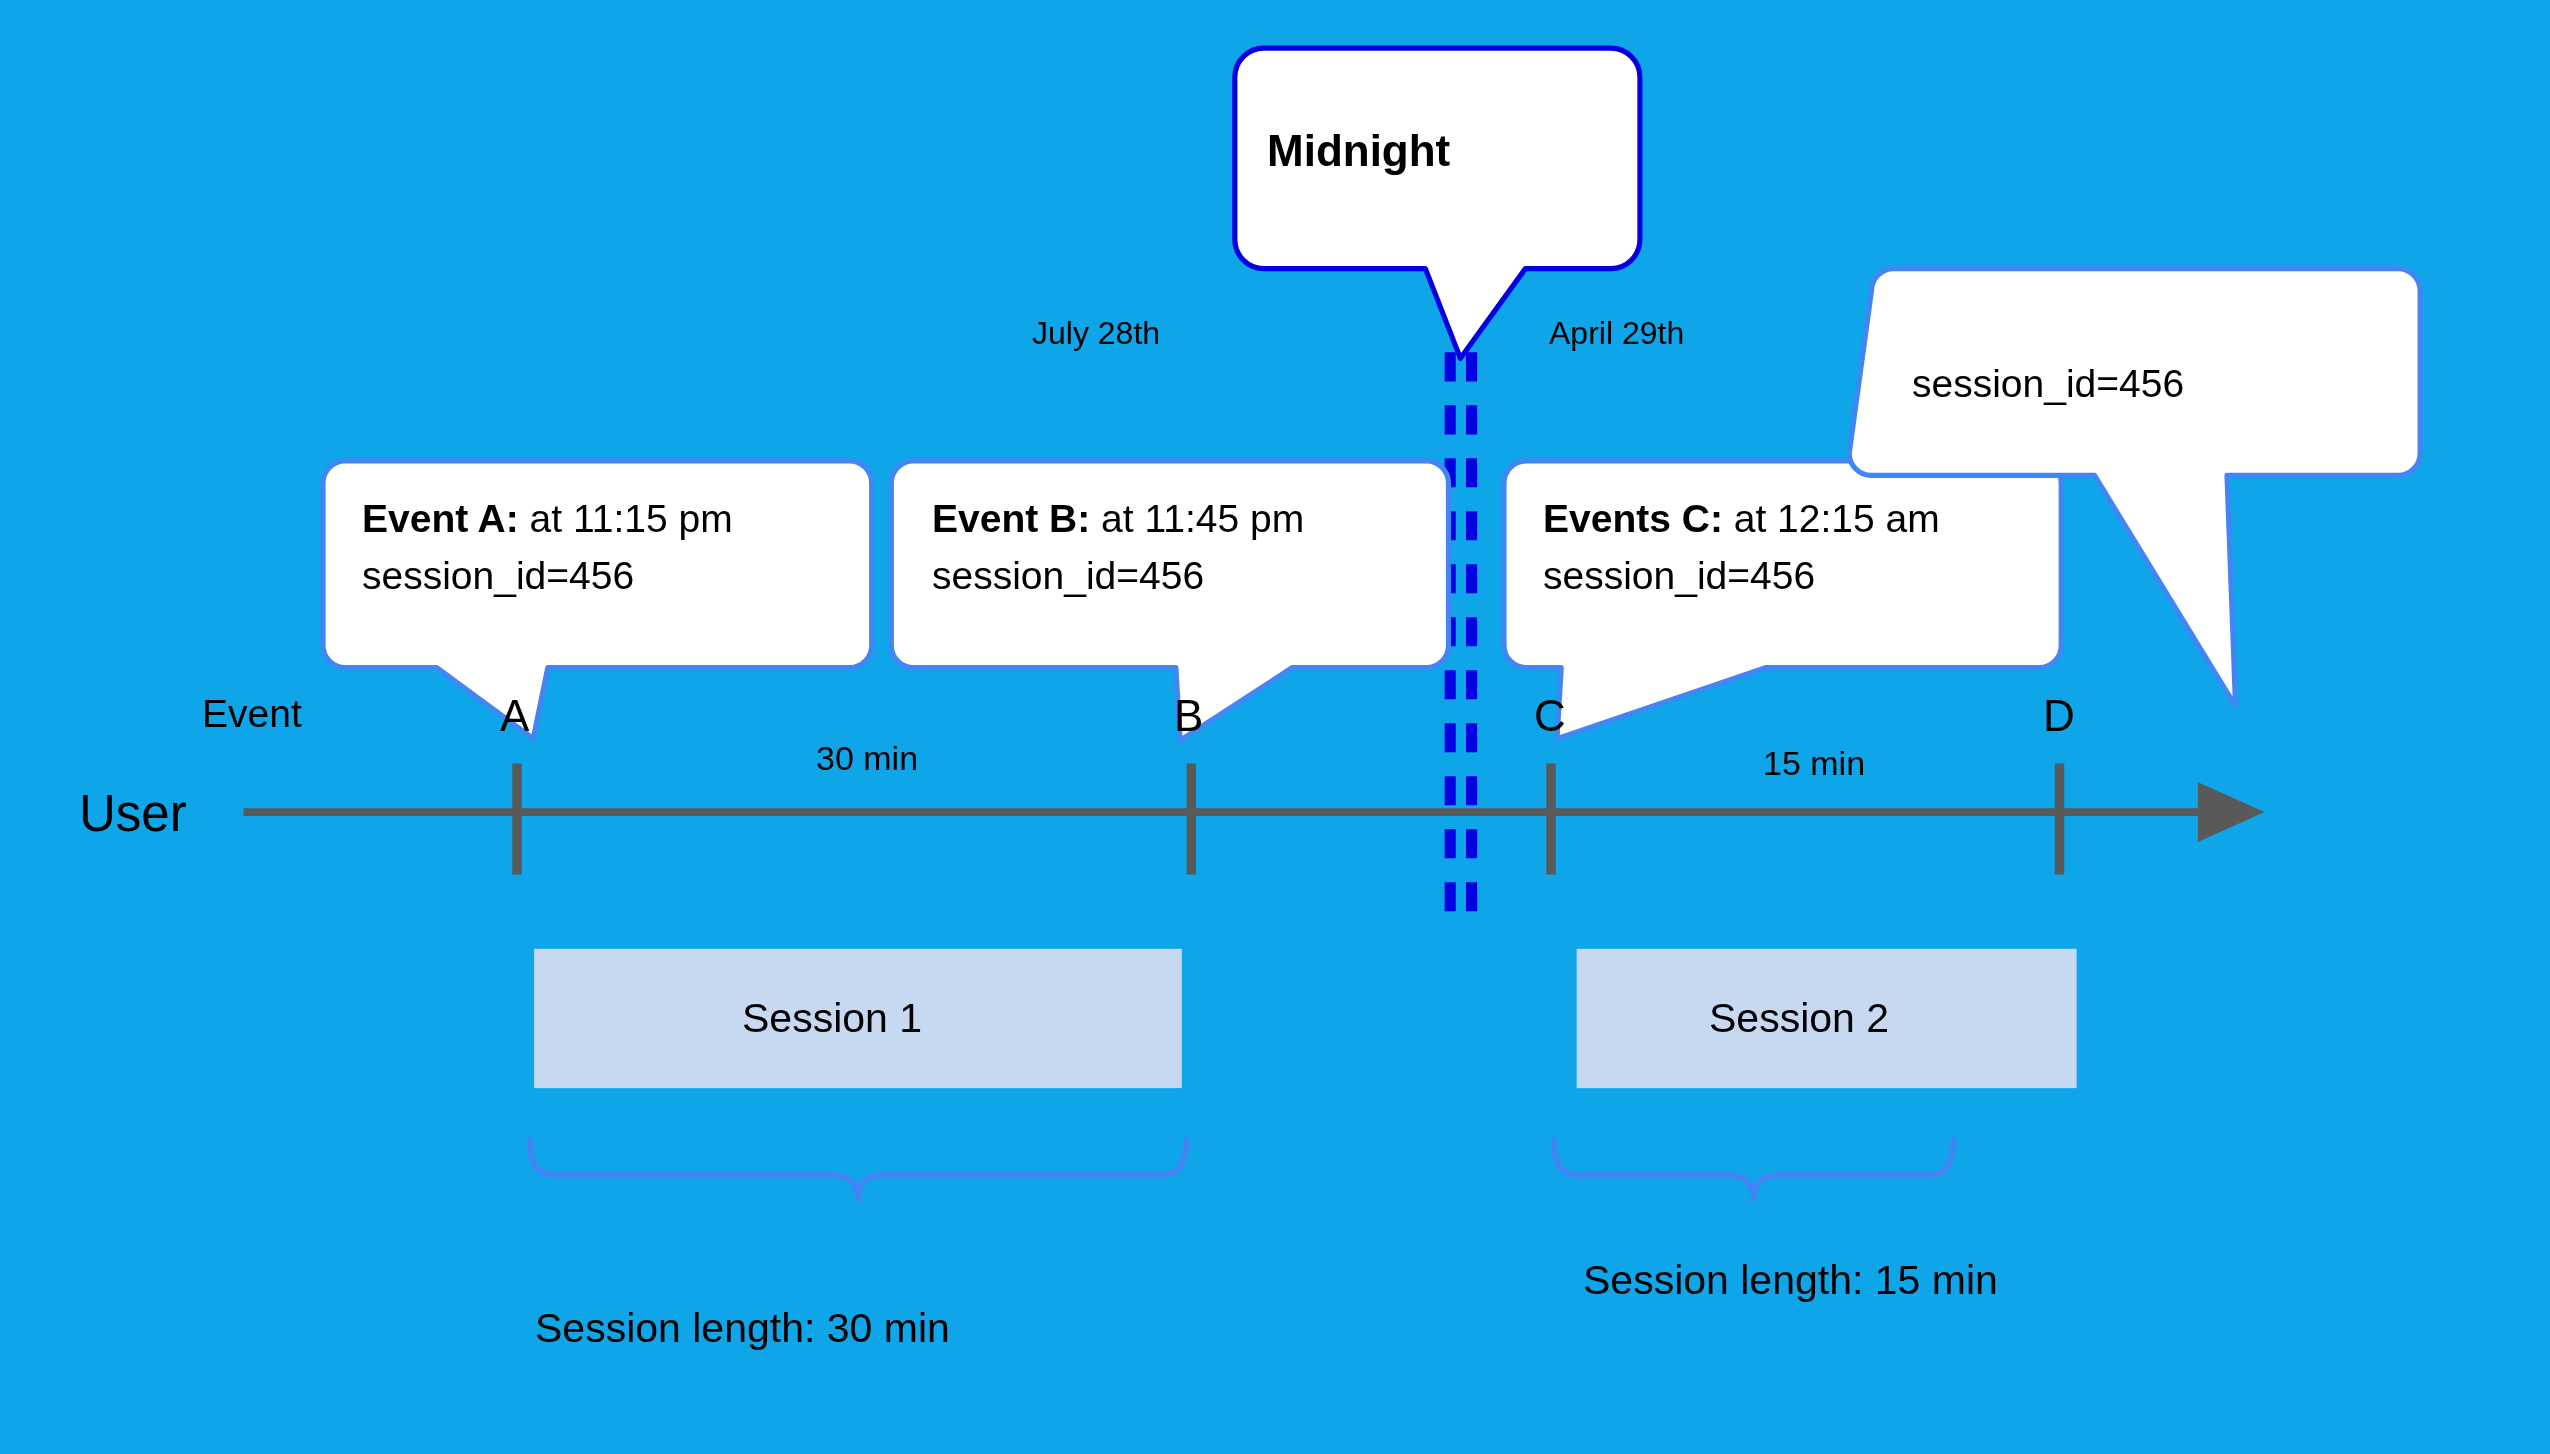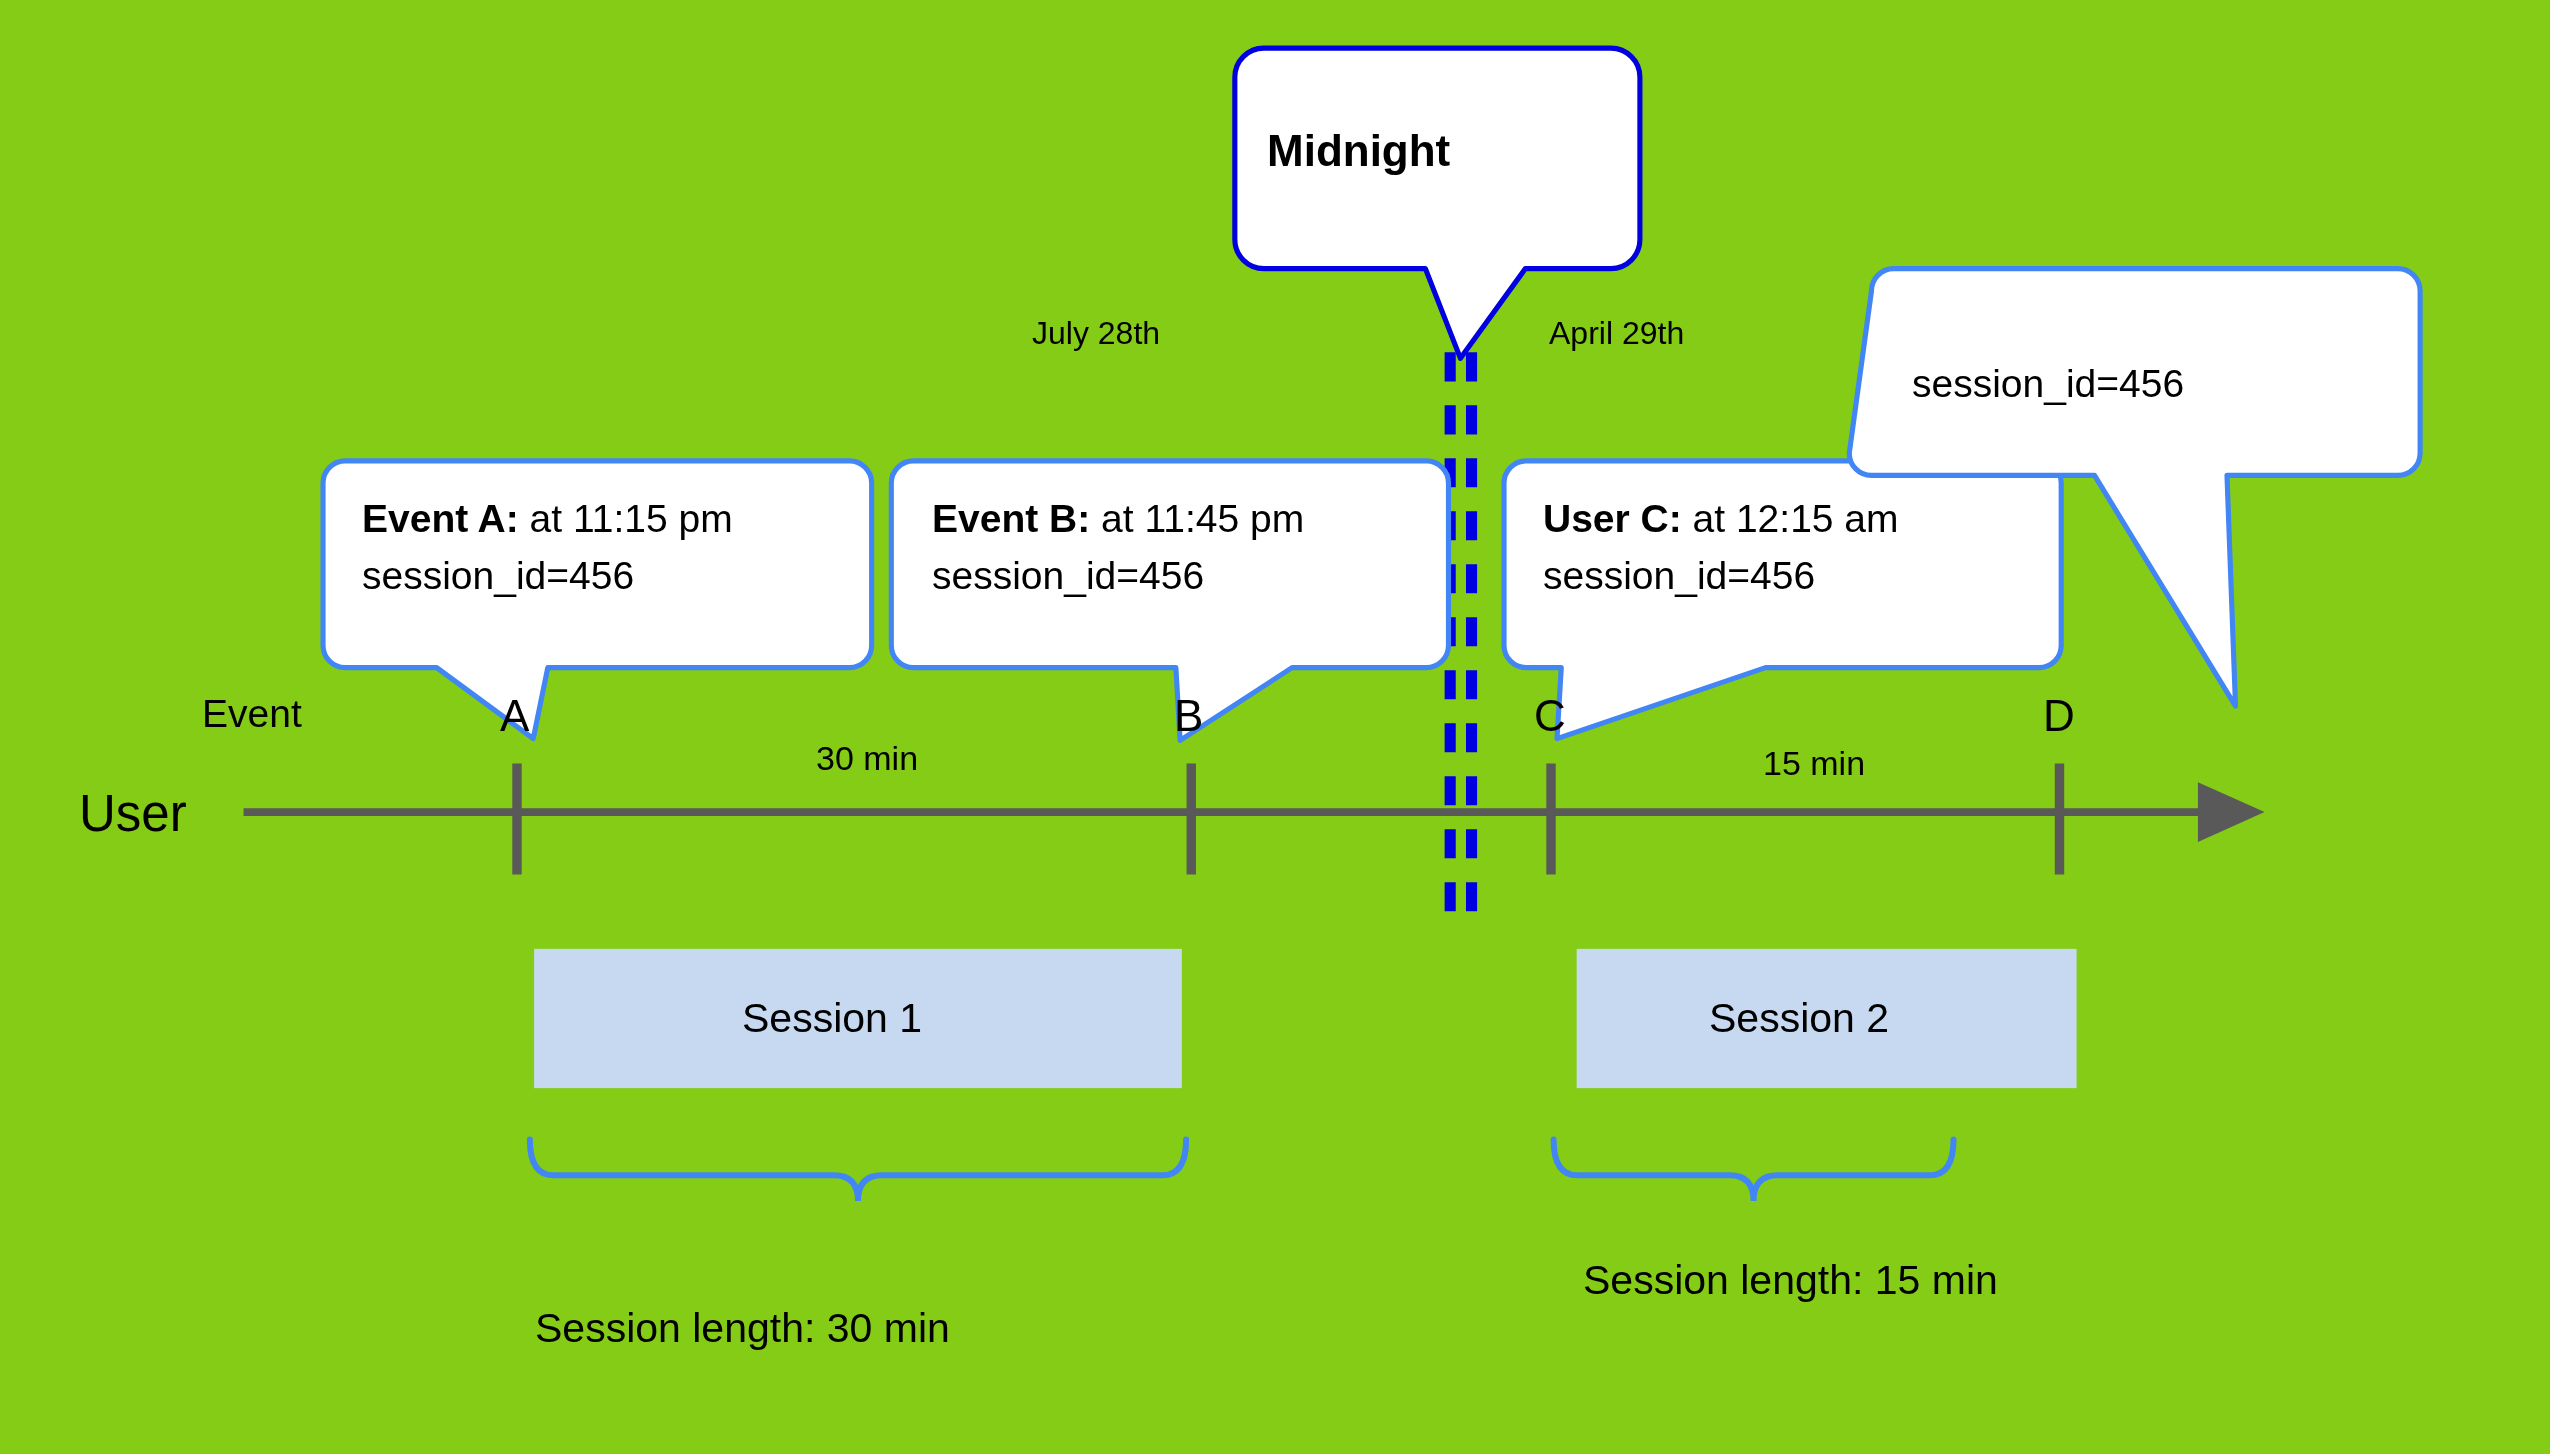--- a/index.html
+++ b/index.html
@@ -7,21 +7,21 @@
   }
   body {
     width: 2550px; height: 1455px;
     font-family: "Liberation Sans", sans-serif;
     overflow: hidden;
   }
   #stage {
     position: relative;
     width: 2550px;
     height: 1455px;
-    background: #84cc16;
+    background: #0ea5e9;
   }
   svg.layer {
     position: absolute;
     top: 0; left: 0;
     width: 2550px;
     height: 1455px;
   }
   .txt {
     position: absolute;
     color: #000000;
@@ -190,21 +190,21 @@
     <span class="b">Event A:</span><span> at 11:15 pm</span>
   </div>
   <div class="callout-text" style="left:362px; top:554px;">session_id=456</div>
 
   <div class="callout-text" style="left:932px; top:497px;">
     <span class="b">Event B:</span><span> at 11:45 pm</span>
   </div>
   <div class="callout-text" style="left:932px; top:554px;">session_id=456</div>
 
   <div class="callout-text" style="left:1543px; top:497px;">
-    <span class="b">User C:</span><span> at 12:15 am</span>
+    <span class="b">Events C:</span><span> at 12:15 am</span>
   </div>
   <div class="callout-text" style="left:1543px; top:554px;">session_id=456</div>
 
   <div class="callout-text" style="left:1912px; top:362px;">session_id=456</div>
 
   <div class="txt axis-label-events" style="left:202px; top:692px;">Event</div>
   <div class="txt axis-label-user" style="left:79px; top:785px;">User</div>
 
   <div class="txt tick-letter" style="left:500px; top:691px;">A</div>
   <div class="txt tick-letter" style="left:1174px; top:691px;">B</div>

